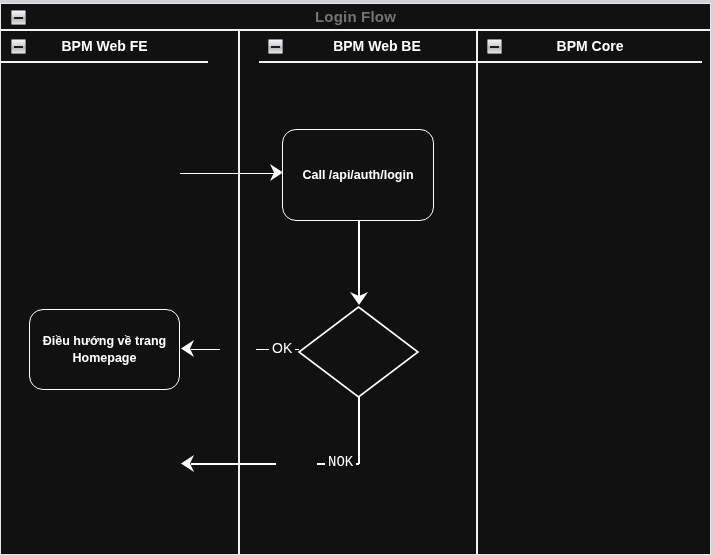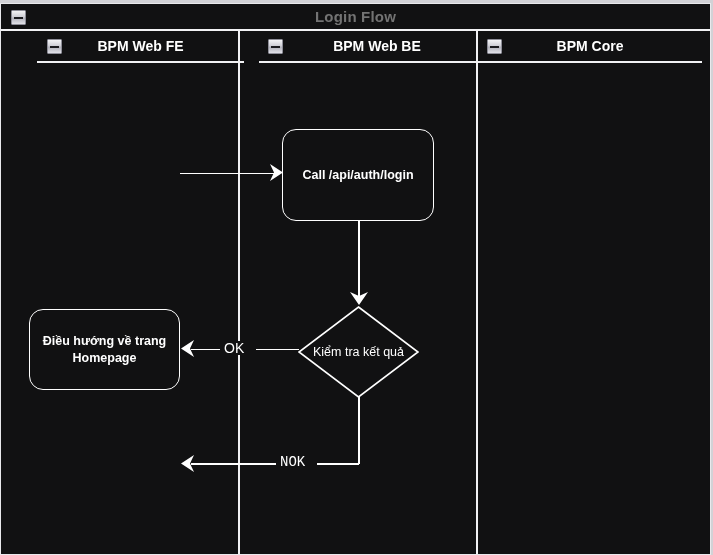--- a/index.html
+++ b/index.html
@@ -141,35 +141,36 @@
   .conn-h { height: 1.6px; }
   .conn-v { width: 1.6px; }
   .edge-label {
     position: absolute;
     color: #ffffff;
     font-size: 14px;
     font-weight: normal;
     background: #111112;
     padding: 0 3px;
     line-height: 1;
+    margin-left: 48px;
   }
   svg.arrowhead { position: absolute; overflow: visible; }
 </style>
 </head>
 <body>
 
 <div id="canvas">
   <div class="diagram-frame">
 
     <div class="title-bar">
       <div class="collapse-icon" style="left:10px; top:6px;"></div>
       <div class="title-text">Login Flow</div>
     </div>
 
-    <div class="lane-header" style="left:0px; width:207px;margin-left:36px;">
+    <div class="lane-header" style="left:0px; width:207px;">
       <div class="collapse-icon" style="left:10px; top:8px;"></div>
       <div class="lane-header-text">BPM Web FE</div>
     </div>
 
     <div class="lane-header" style="left:239px; width:236px;margin-left:19px;">
       <div class="collapse-icon" style="left:9px; top:8px;"></div>
       <div class="lane-header-text">BPM Web BE</div>
     </div>
 
     <div class="lane-header" style="left:477px; width:224px;">
@@ -207,21 +208,20 @@
 
 
     <div class="node-box" style="left:281px; top:125px; width:152px; height:92px;">
       <span>Call /api/auth/login</span>
     </div>
 
     <div class="diamond-wrap" style="left:297px; top:302px; width:121px; height:92px;">
       <svg class="diamond-shape" width="121" height="92">
         <polygon points="60.5,1 120,46 60.5,91 1,46" fill="#111112" stroke="#ffffff" stroke-width="1.6"></polygon>
       </svg>
-      <div class="diamond-label">Kiểm tra kết quả</div>
     </div>
 
     <div class="node-box" style="left:28px; top:305px; width:151px; height:81px;">
       <span>Điều hướng về trang Homepage</span>
     </div>
 
 
   </div>
 </div>
 

